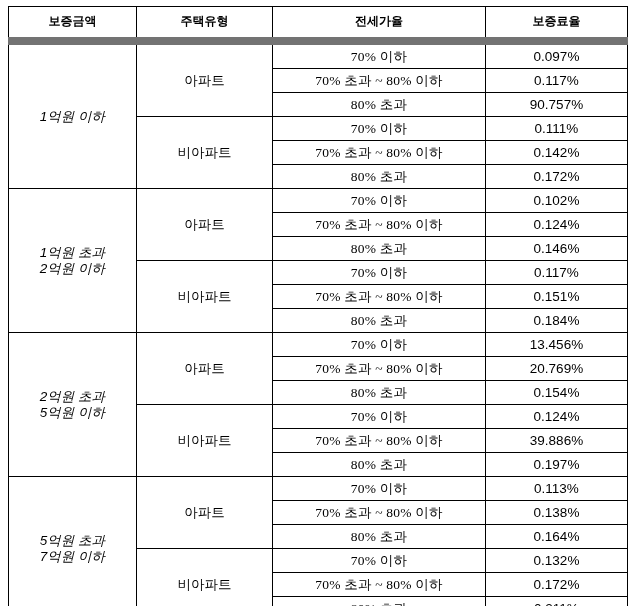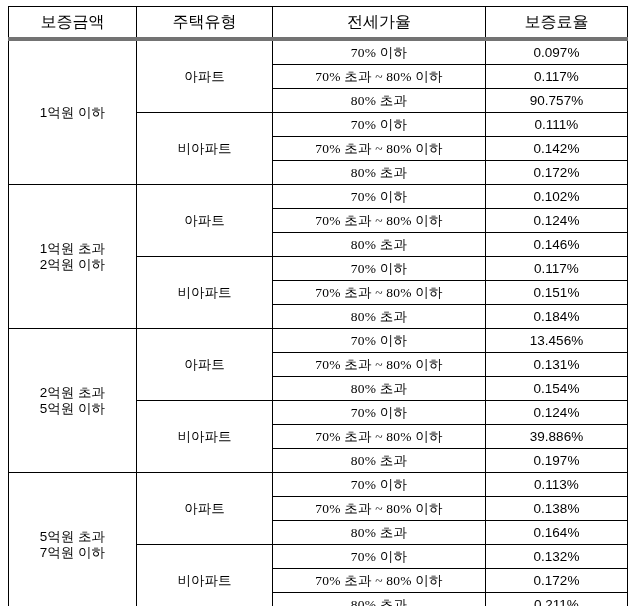--- a/index.html
+++ b/index.html
@@ -38,32 +38,33 @@
     text-align: center;
     vertical-align: middle;
     padding: 0;
     height: 23px;
     line-height: 1.15;
     font-weight: normal;
     background: #ffffff;
   }
   table.rate-table thead th {
     height: 30px;
-    font-weight: normal;
-    font-size: 16px;
-    border-bottom: 4px solid #737373;
+    font-weight: bold;
+    font-size: 12px;
+    border-bottom: 8px solid #737373;
   }
   
   tr.group-end > td {
     border-bottom: 1.6px solid #000000;
   }
   td.amount-cell {
     font-size: 14px;
     line-height: 1.45;
     padding: 0 4px;
+    font-style: italic;
   }
   td.type-cell {
     font-size: 14px;
   }
   td.ratio-cell {
     font-size: 13.5px;
     letter-spacing: 0.2px;
     font-family: Liberation Serif, serif;
   }
   td.fee-cell {
@@ -173,21 +174,21 @@
           <td class="amount-cell" rowspan="6">
             <span class="amount-line">2억원 초과</span>
             <span class="amount-line">5억원 이하</span>
           </td>
           <td class="type-cell" rowspan="3">아파트</td>
           <td class="ratio-cell">70% 이하</td>
           <td class="fee-cell">13.456%</td>
         </tr>
         <tr>
           <td class="ratio-cell">70% 초과 ~ 80% 이하</td>
-          <td class="fee-cell">0.131%</td>
+          <td class="fee-cell">20.769%</td>
         </tr>
         <tr class="block-last">
           <td class="ratio-cell">80% 초과</td>
           <td class="fee-cell">0.154%</td>
         </tr>
         <tr class="block-first">
           <td class="type-cell" rowspan="3">비아파트</td>
           <td class="ratio-cell">70% 이하</td>
           <td class="fee-cell">0.124%</td>
         </tr>

